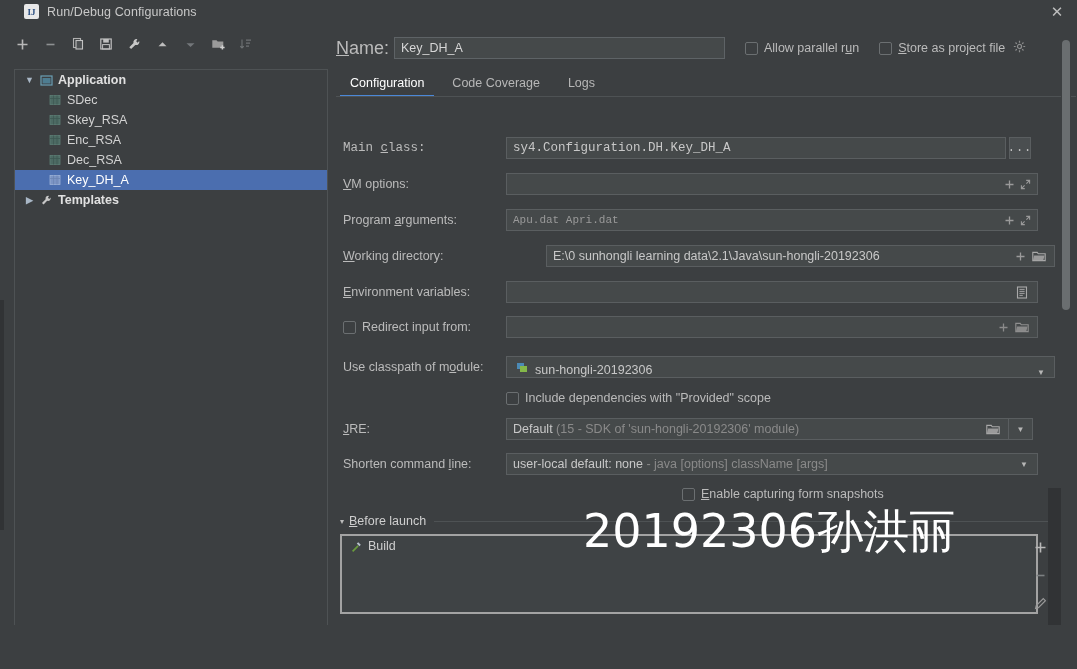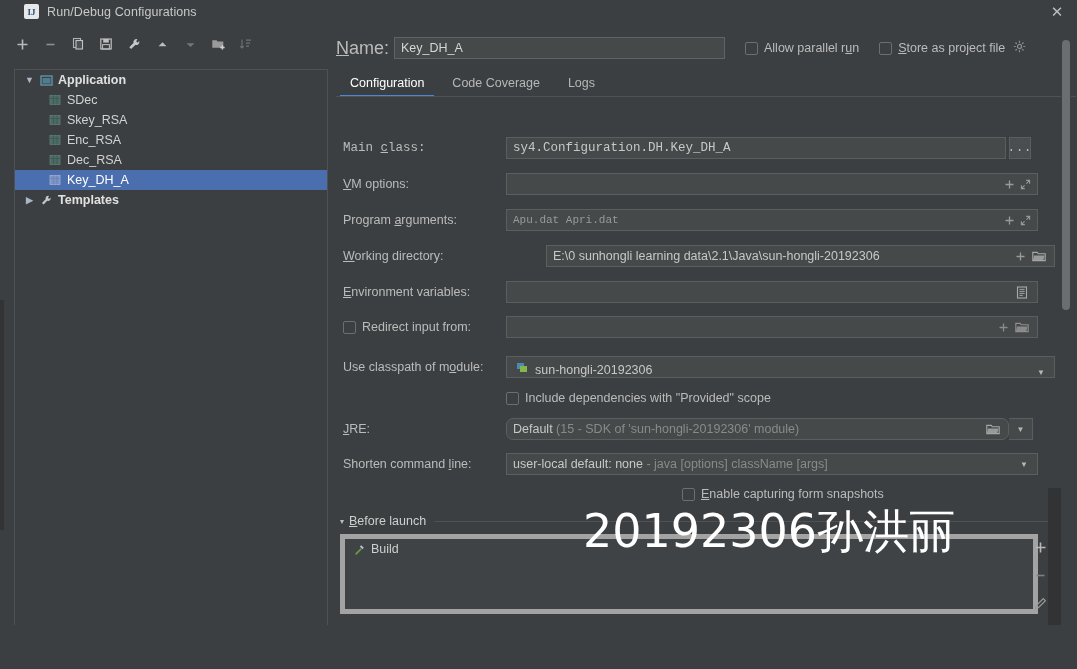--- a/index.html
+++ b/index.html
@@ -173,21 +173,21 @@
     position: absolute; left: 340px; top: 512px; width: 716px; height: 18px;
     display: flex; align-items: center;
   }
   .bl-arrow { color: #bbbbbb; font-size: 8px; margin-right: 5px; }
   .bl-title { font-size: 12.5px; color: #cfcfcf; }
   .bl-rule {
     flex: 1; height: 1px; background: #4e5254; margin-left: 8px; margin-right: 2px;
   }
   .bl-box {
     position: absolute; left: 340px; top: 534px; width: 698px; height: 80px;
-    border: 5px solid #a3a3a3; background: #3f4345;
+    border: 2px solid #a3a3a3; background: #3f4345;
   }
   .bl-item {
     height: 20px; display: flex; align-items: center; padding-left: 6px;
     font-size: 12.5px; color: #cfcfcf;
   }
   .bl-side {
     position: absolute; left: 1026px; top: 534px; width: 28px; height: 80px;
     display: flex; flex-direction: column; align-items: center; padding-top: 4px;
     gap: 10px;
   }
@@ -511,21 +511,21 @@
         </div>
       </div>
 
       <div class="sub-chk-row" style="top:288px;">
         <span class="chk"></span>
         <span class="chklabel">Include dependencies with "Provided" scope</span>
       </div>
 
       <div class="frow" style="top:315px;">
         <div class="flabel"><span class="u">J</span>RE:</div>
-        <div class="fctrl" style="width:503px;border-radius:7px;">
+        <div class="fctrl" style="width:503px;">
           <span class="val">
             <span>Default</span>
             <span class="grey">(15 - SDK of 'sun-hongli-20192306' module)</span>
           </span>
           <span class="btn-browse">
             <svg width="14" height="13" viewBox="0 0 14 13">
                 <path d="M.8 2.4h4.4l1.1 1.4h6.9v6.8H.8z" fill="none" stroke="#a9a9a9" stroke-width="1.1"></path>
                 <path d="M2.1 5.4h10.5l-1.3 4.8H.9z" fill="#9a9a9a"></path>
               </svg>
           </span>

